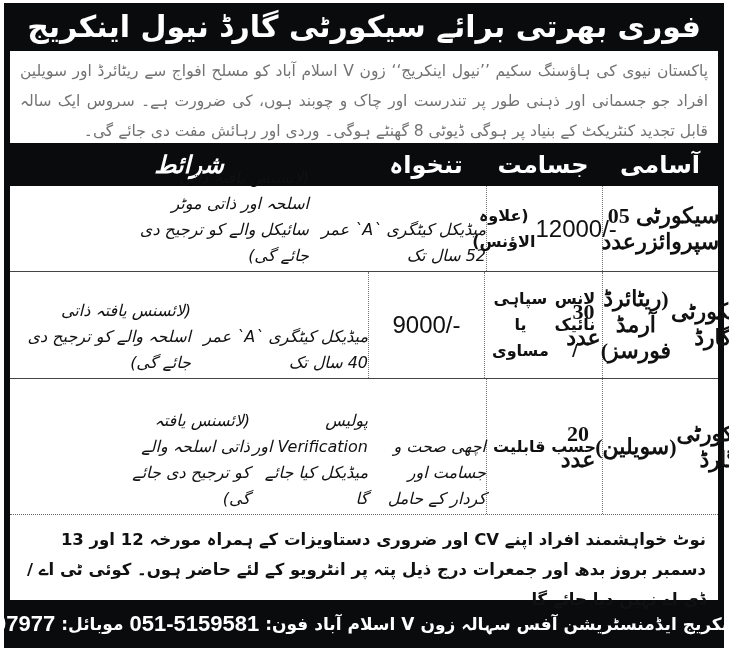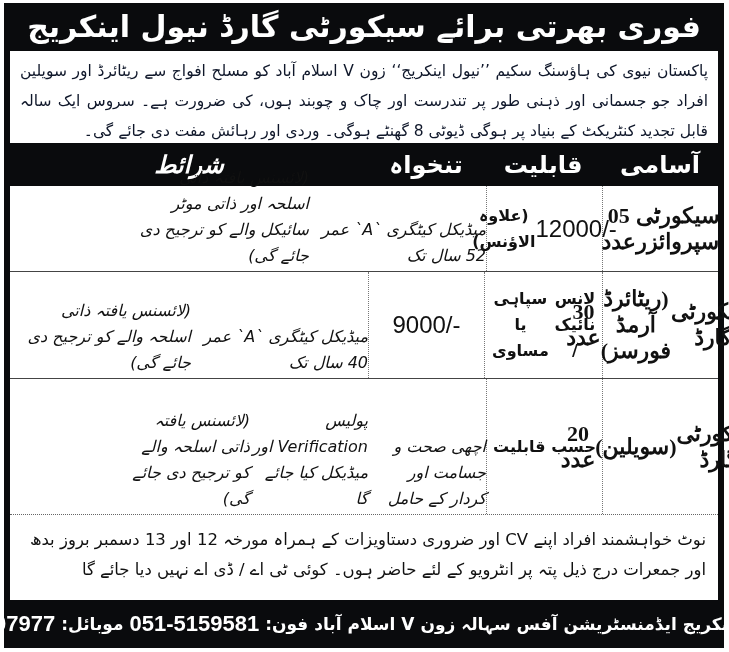--- a/index.html
+++ b/index.html
@@ -8,21 +8,21 @@
     position: absolute; left: 4px; top: 3px; width: 720px; height: 645px;
     background: #0a0b0d; box-sizing: border-box;
   }
   .title {
     position: absolute; left: 0; top: 0; width: 720px; height: 48px;
     color: #ffffff; font-weight: bold; font-size: 30px; line-height: 48px;
     text-align: center; direction: rtl; letter-spacing: 0px;
   }
   .intro {
     position: absolute; left: 6px; top: 48px; width: 708px; height: 92px;
-    background: #ffffff; direction: rtl; color: #0f172a;
+    background: #ffffff; direction: rtl; color: #737373;
     font-size: 15.5px; line-height: 30px; padding: 5px 10px 0 10px; box-sizing: border-box;
     text-align: justify;
   }
   .head-row {
     position: absolute; left: 6px; top: 140px; width: 708px; height: 43px;
     background: #0a0b0d; color: #ffffff; display: flex; direction: rtl;
     font-size: 24px; font-weight: bold;
   }
   .head-row div { display: flex; align-items: center; justify-content: center; }
   .c1 { width: 116px; }
@@ -44,40 +44,40 @@
   .row > div.cond span { text-align: right; width: 320px; display: block; }
   .r1 { height: 86px; }
   .r2 { height: 107px; }
   .r3 { height: 135px; border-bottom: none !important; }
   .salary { font-family: "Liberation Sans", sans-serif; font-size: 24px; direction: ltr; }
   .post b { font-size: 22px; font-family: Liberation Serif, serif; }
   .note {
     position: absolute; left: 6px; top: 511px; width: 708px; height: 86px;
     background: #fff; border-top: 1px dotted #666; direction: rtl; color: #111;
     font-size: 16.5px; line-height: 30px; padding: 10px 12px 0 12px; box-sizing: border-box;
-    font-weight: normal;
+    font-weight: bold;
   }
   .footer {
     position: absolute; left: 0; top: 597px; width: 720px; height: 48px;
     color: #fff; direction: rtl; display: flex; align-items: center; justify-content: center;
     font-size: 17px; font-weight: bold; gap: 6px; white-space: nowrap;
   }
   .footer .num { font-family: "Liberation Sans", sans-serif; font-size: 22px; direction: ltr; unicode-bidi: embed; }
 </style>
 </head>
 <body>
 
 <div class="ad">
   <div class="title">فوری بھرتی برائے سیکورٹی گارڈ نیول اینکریج اسلام آباد</div>
 
   <div class="intro">پاکستان نیوی کی ہاؤسنگ سکیم ’’نیول اینکریج‘‘ زون V اسلام آباد کو مسلح افواج سے ریٹائرڈ اور سویلین افراد جو جسمانی اور ذہنی طور پر تندرست اور چاک و چوبند ہوں، کی ضرورت ہے۔ سروس ایک سالہ قابل تجدید کنٹریکٹ کے بنیاد پر ہوگی ڈیوٹی 8 گھنٹے ہوگی۔ وردی اور رہائش مفت دی جائے گی۔</div>
 
   <div class="head-row">
     <div class="c1">آسامی</div>
-    <div class="c2">قابلیت</div>
+    <div class="c2">جسامت</div>
     <div class="c3">تنخواہ</div>
     <div class="c4">شرائط</div>
   </div>
 
   <div class="table">
     <div class="row r1">
       <div class="c1 post">
         <b>سیکورٹی سپروائزر</b>
         <b>05 عدد</b>
       </div>

